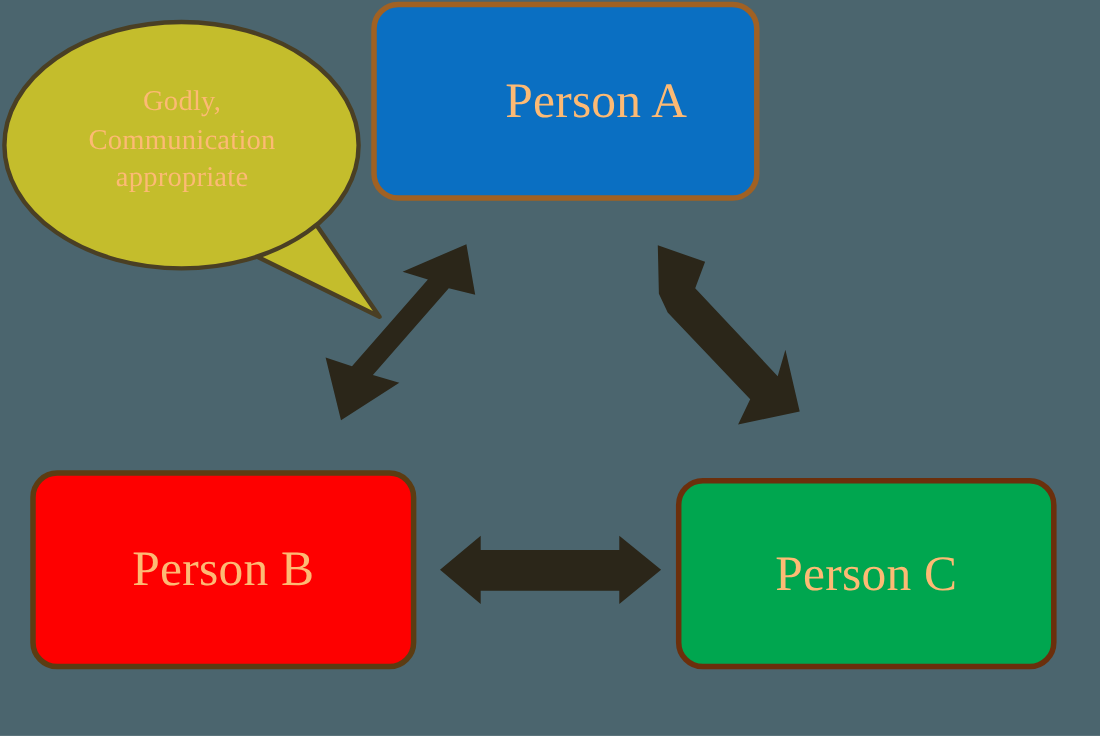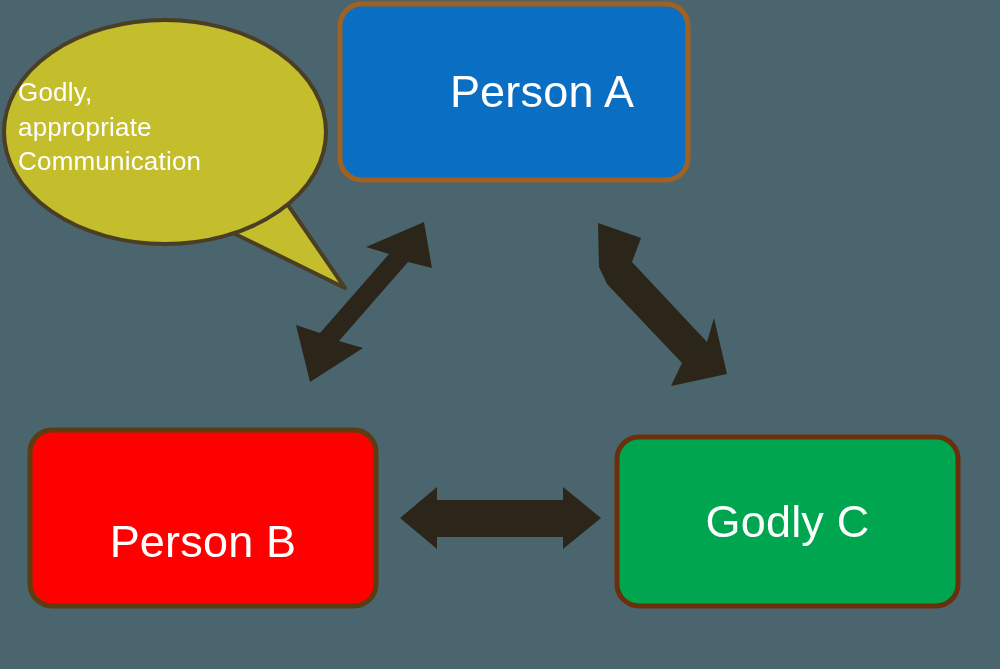--- a/index.html
+++ b/index.html
@@ -24,40 +24,40 @@
     top: 0;
     width: 1000px;
     height: 669px;
     display: block;
   }
   .node-label {
     position: absolute;
     display: flex;
     align-items: center;
     justify-content: center;
-    color: #ffffff;
-    font-family: Liberation Sans, sans-serif;
+    color: #fdba74;
+    font-family: Liberation Serif, serif;
     font-weight: 400;
     font-size: 45px;
     letter-spacing: 0.2px;
     line-height: 1.05;
     pointer-events: none;
-    text-align: left;
+    text-align: center;
     white-space: nowrap;
   }
   #label-person-a {
     left: 338px;
     top: 2px;
     width: 352px;
     height: 180px;
     margin-left: 28px;
   }
   #label-person-b {
     left: 28px;
-    top: 452px;
+    top: 428px;
     width: 350px;
     height: 180px;
   }
   #label-person-c {
     left: 615px;
     top: 435px;
     width: 345px;
     height: 173px;
   }
   #label-bubble {
@@ -112,21 +112,21 @@
     <g>
       <rect x="617" y="437" width="341" height="169" rx="22" ry="22" fill="#00a64f" stroke="#6b2f0c" stroke-width="5"></rect>
     </g>
 
   </svg>
 
   <div class="node-label" id="label-person-a">Person A</div>
 
   <div class="node-label" id="label-person-b">Person B</div>
 
-  <div class="node-label" id="label-person-c">Godly C</div>
+  <div class="node-label" id="label-person-c">Person C</div>
 
   <div class="node-label" id="label-bubble">
     <span class="bubble-line">Godly,</span>
+    <span class="bubble-line">Communication</span>
     <span class="bubble-line">appropriate</span>
-    <span class="bubble-line">Communication</span>
   </div>
 
 </div>
 
 </body></html>

